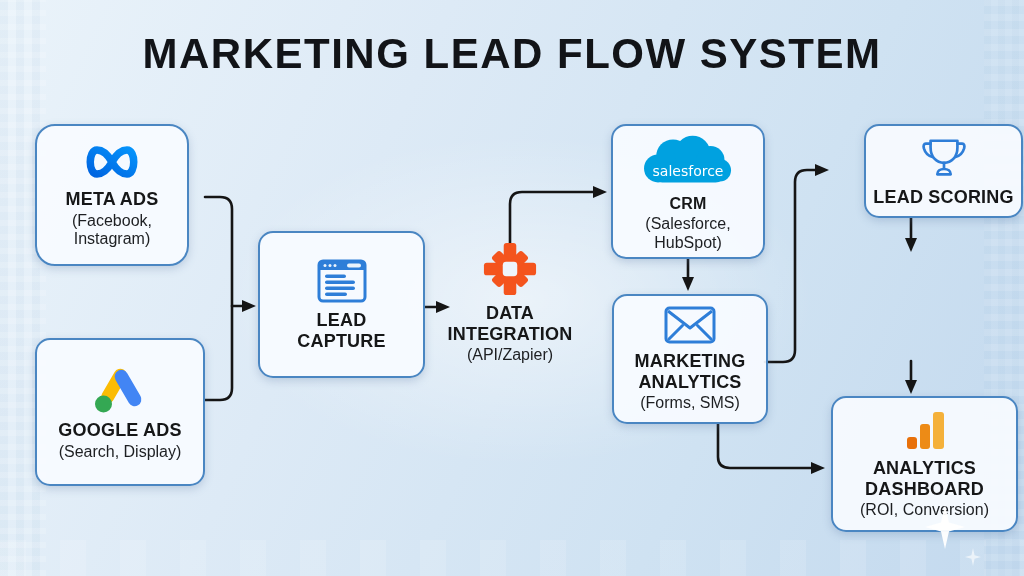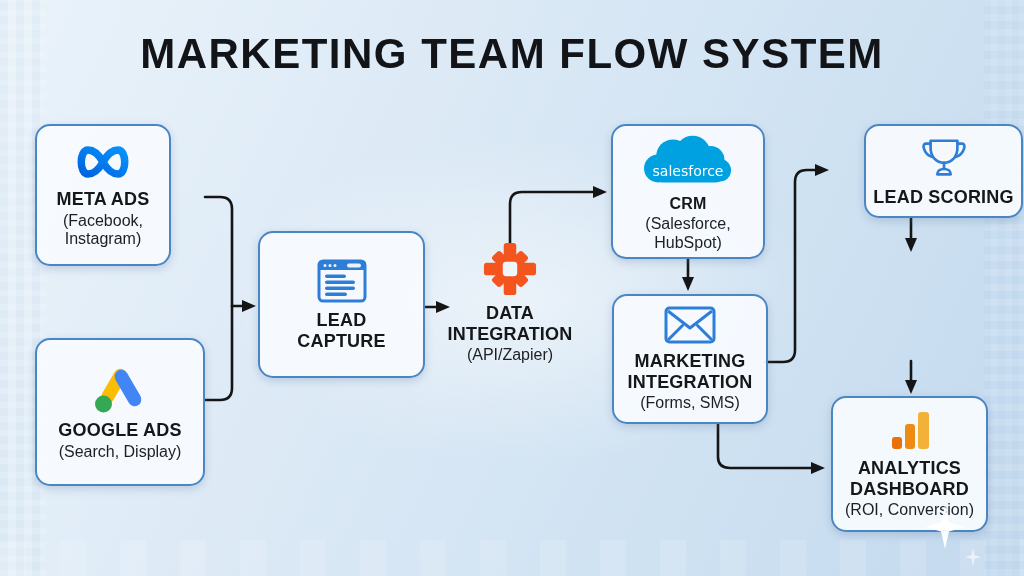--- a/index.html
+++ b/index.html
@@ -70,45 +70,45 @@
   .node--plain{border:none;background:transparent;box-shadow:none;}
   .node-icon{display:flex;align-items:center;justify-content:center;margin-bottom:6px;}
   .node-title{
     font-size:18px;font-weight:700;color:#161718;
     line-height:1.14;letter-spacing:.2px;
   }
   .node-sub{
     font-size:16px;font-weight:400;color:#1d1f22;
     line-height:1.16;margin-top:2px;
   }
-  .node--meta          {left:35px;  top:124px; width:136px;height:142px;}
+  .node--meta          {left:35px;  top:124px; width:154px;height:142px;border-radius:20px;}
   .node--google        {left:35px;  top:338px; width:170px;height:148px;}
   .node--lead-capture  {left:258px; top:231px; width:167px;height:147px;}
   .node--data-int      {left:433px; top:236px; width:154px;height:134px;}
   .node--crm           {left:611px; top:124px; width:154px;height:135px;text-align:center;}
   .node--ma            {left:612px; top:294px; width:156px;height:130px;}
   .node--lead-scoring  {left:864px; top:124px; width:159px;height:94px;}
   .node--sales-team    {left:832px; top:254px; width:158px;height:107px;}
-  .node--analytics     {left:831px; top:396px; width:157px;height:136px;}
+  .node--analytics     {left:831px; top:396px; width:187px;height:136px;}
 
   .node--lead-capture .node-title{max-width:100px;}
   .node--data-int .node-title{max-width:140px;}
   .node--crm .node-title{font-size:16px;}
 </style>
 </head>
 <body>
 
 <div id="canvas">
 
   <div class="texture tex-left"></div>
   <div class="texture tex-right"></div>
   <div class="texture tex-bottom"></div>
   <div class="texture glow"></div>
 
-  <h1 class="page-title">MARKETING TEAM FLOW SYSTEM</h1>
+  <h1 class="page-title">MARKETING LEAD FLOW SYSTEM</h1>
 
   <svg class="edges" width="1024" height="576" viewBox="0 0 1024 576">
     <defs>
       <marker id="ah" markerUnits="userSpaceOnUse" markerWidth="15" markerHeight="13" refX="1" refY="6" orient="auto">
         <path d="M0,0 L14,6 L0,12 Z" fill="#151515"></path>
       </marker>
     </defs>
     <g fill="none" stroke="#151515" stroke-width="2.6" stroke-linecap="round">
       <path d="M205,197 H220 Q232,197 232,209 V388 Q232,400 220,400 H205"></path>
       <path d="M232,306 H243" marker-end="url(#ah)"></path>
@@ -203,21 +203,21 @@
   </div>
 
   <div class="node node--ma">
     <span class="node-icon">
       <svg width="54" height="40" viewBox="0 0 54 40">
         <rect x="3" y="3" width="48" height="34" rx="3.5" fill="none" stroke="#2e7ed8" stroke-width="3"></rect>
         <path d="M5,6 L27,23 L49,6" fill="none" stroke="#2e7ed8" stroke-width="3" stroke-linejoin="round"></path>
         <path d="M6,34 L19.5,20.5 M48,34 L34.5,20.5" fill="none" stroke="#2e7ed8" stroke-width="3" stroke-linecap="round"></path>
       </svg>
     </span>
-    <div class="node-title">MARKETING INTEGRATION</div>
+    <div class="node-title">MARKETING ANALYTICS</div>
     <div class="node-sub">(Forms, SMS)</div>
   </div>
 
   <div class="node node--lead-scoring">
     <span class="node-icon">
       <svg width="46" height="46" viewBox="0 0 48 46">
         <g fill="none" stroke="#2e7ed8" stroke-width="2.8" stroke-linejoin="round" stroke-linecap="round">
           <path d="M10,5 H38 V12 C38,22 32,28 24,28 C16,28 10,22 10,12 Z"></path>
           <path d="M10,8 H5 C3,8 2.2,10 3,13 C4.5,18 8,21 12,22"></path>
           <path d="M38,8 H43 C45,8 45.8,10 45,13 C43.5,18 40,21 36,22"></path>

